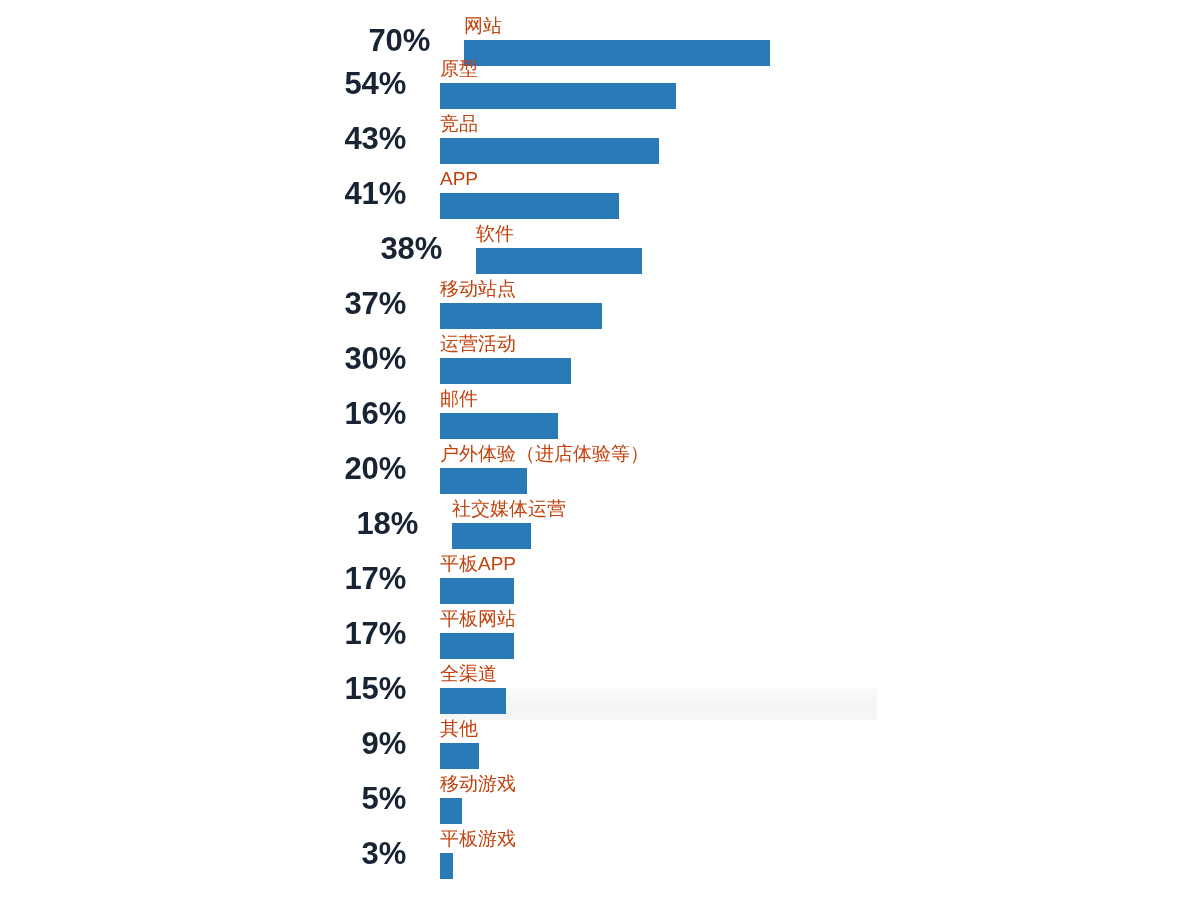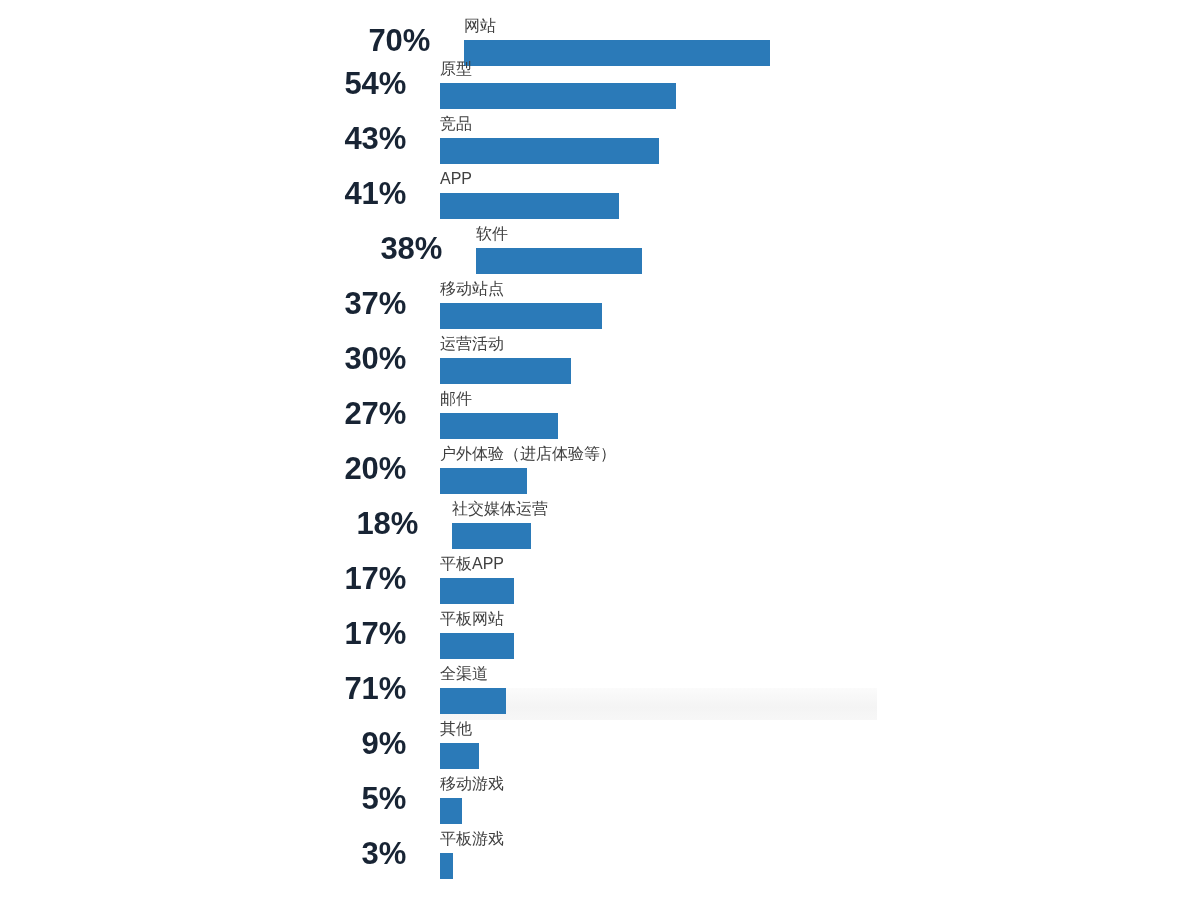--- a/index.html
+++ b/index.html
@@ -58,23 +58,23 @@
     color: #182434;
     letter-spacing: -0.2px;
     line-height: 36px;
     white-space: nowrap;
   }
 
   .cat-label {
     position: absolute;
     left: 440px;
     top: 1px;
-    font-size: 16px;
+    font-size: 19px;
     font-weight: normal;
-    color: #404040;
+    color: #c2410c;
     line-height: 22px;
     white-space: nowrap;
   }
 
   .bar-track {
     position: absolute;
     left: 440px;
     top: 26px;
     height: 26px;
     width: 437px;
@@ -139,21 +139,21 @@
         </div>
       </div>
       <div class="bar-row" style="top: 332px;">
         <div class="value-label">30%</div>
         <div class="cat-label">运营活动</div>
         <div class="bar-track">
           <div class="bar-fill" style="width: 131.1px; background: rgb(43, 122, 184);"></div>
         </div>
       </div>
       <div class="bar-row" style="top: 387px;">
-        <div class="value-label">27%</div>
+        <div class="value-label">16%</div>
         <div class="cat-label">邮件</div>
         <div class="bar-track">
           <div class="bar-fill" style="width: 117.99px; background: rgb(43, 122, 184);"></div>
         </div>
       </div>
       <div class="bar-row" style="top: 442px;">
         <div class="value-label">20%</div>
         <div class="cat-label">户外体验（进店体验等）</div>
         <div class="bar-track">
           <div class="bar-fill" style="width: 87.4px; background: rgb(43, 122, 184);"></div>
@@ -174,21 +174,21 @@
         </div>
       </div>
       <div class="bar-row" style="top: 607px;">
         <div class="value-label">17%</div>
         <div class="cat-label">平板网站</div>
         <div class="bar-track">
           <div class="bar-fill" style="width: 74.29px; background: rgb(43, 122, 184);"></div>
         </div>
       </div>
       <div class="bar-row" style="top: 662px;">
-        <div class="value-label">71%</div>
+        <div class="value-label">15%</div>
         <div class="cat-label">全渠道</div>
         <div class="bar-track">
           <div class="bar-fill" style="width: 65.55px; background: rgb(43, 122, 184);"></div>
         </div>
       </div>
       <div class="bar-row" style="top: 717px;">
         <div class="value-label">9%</div>
         <div class="cat-label">其他</div>
         <div class="bar-track">
           <div class="bar-fill" style="width: 39.33px; background: rgb(43, 122, 184);"></div>

